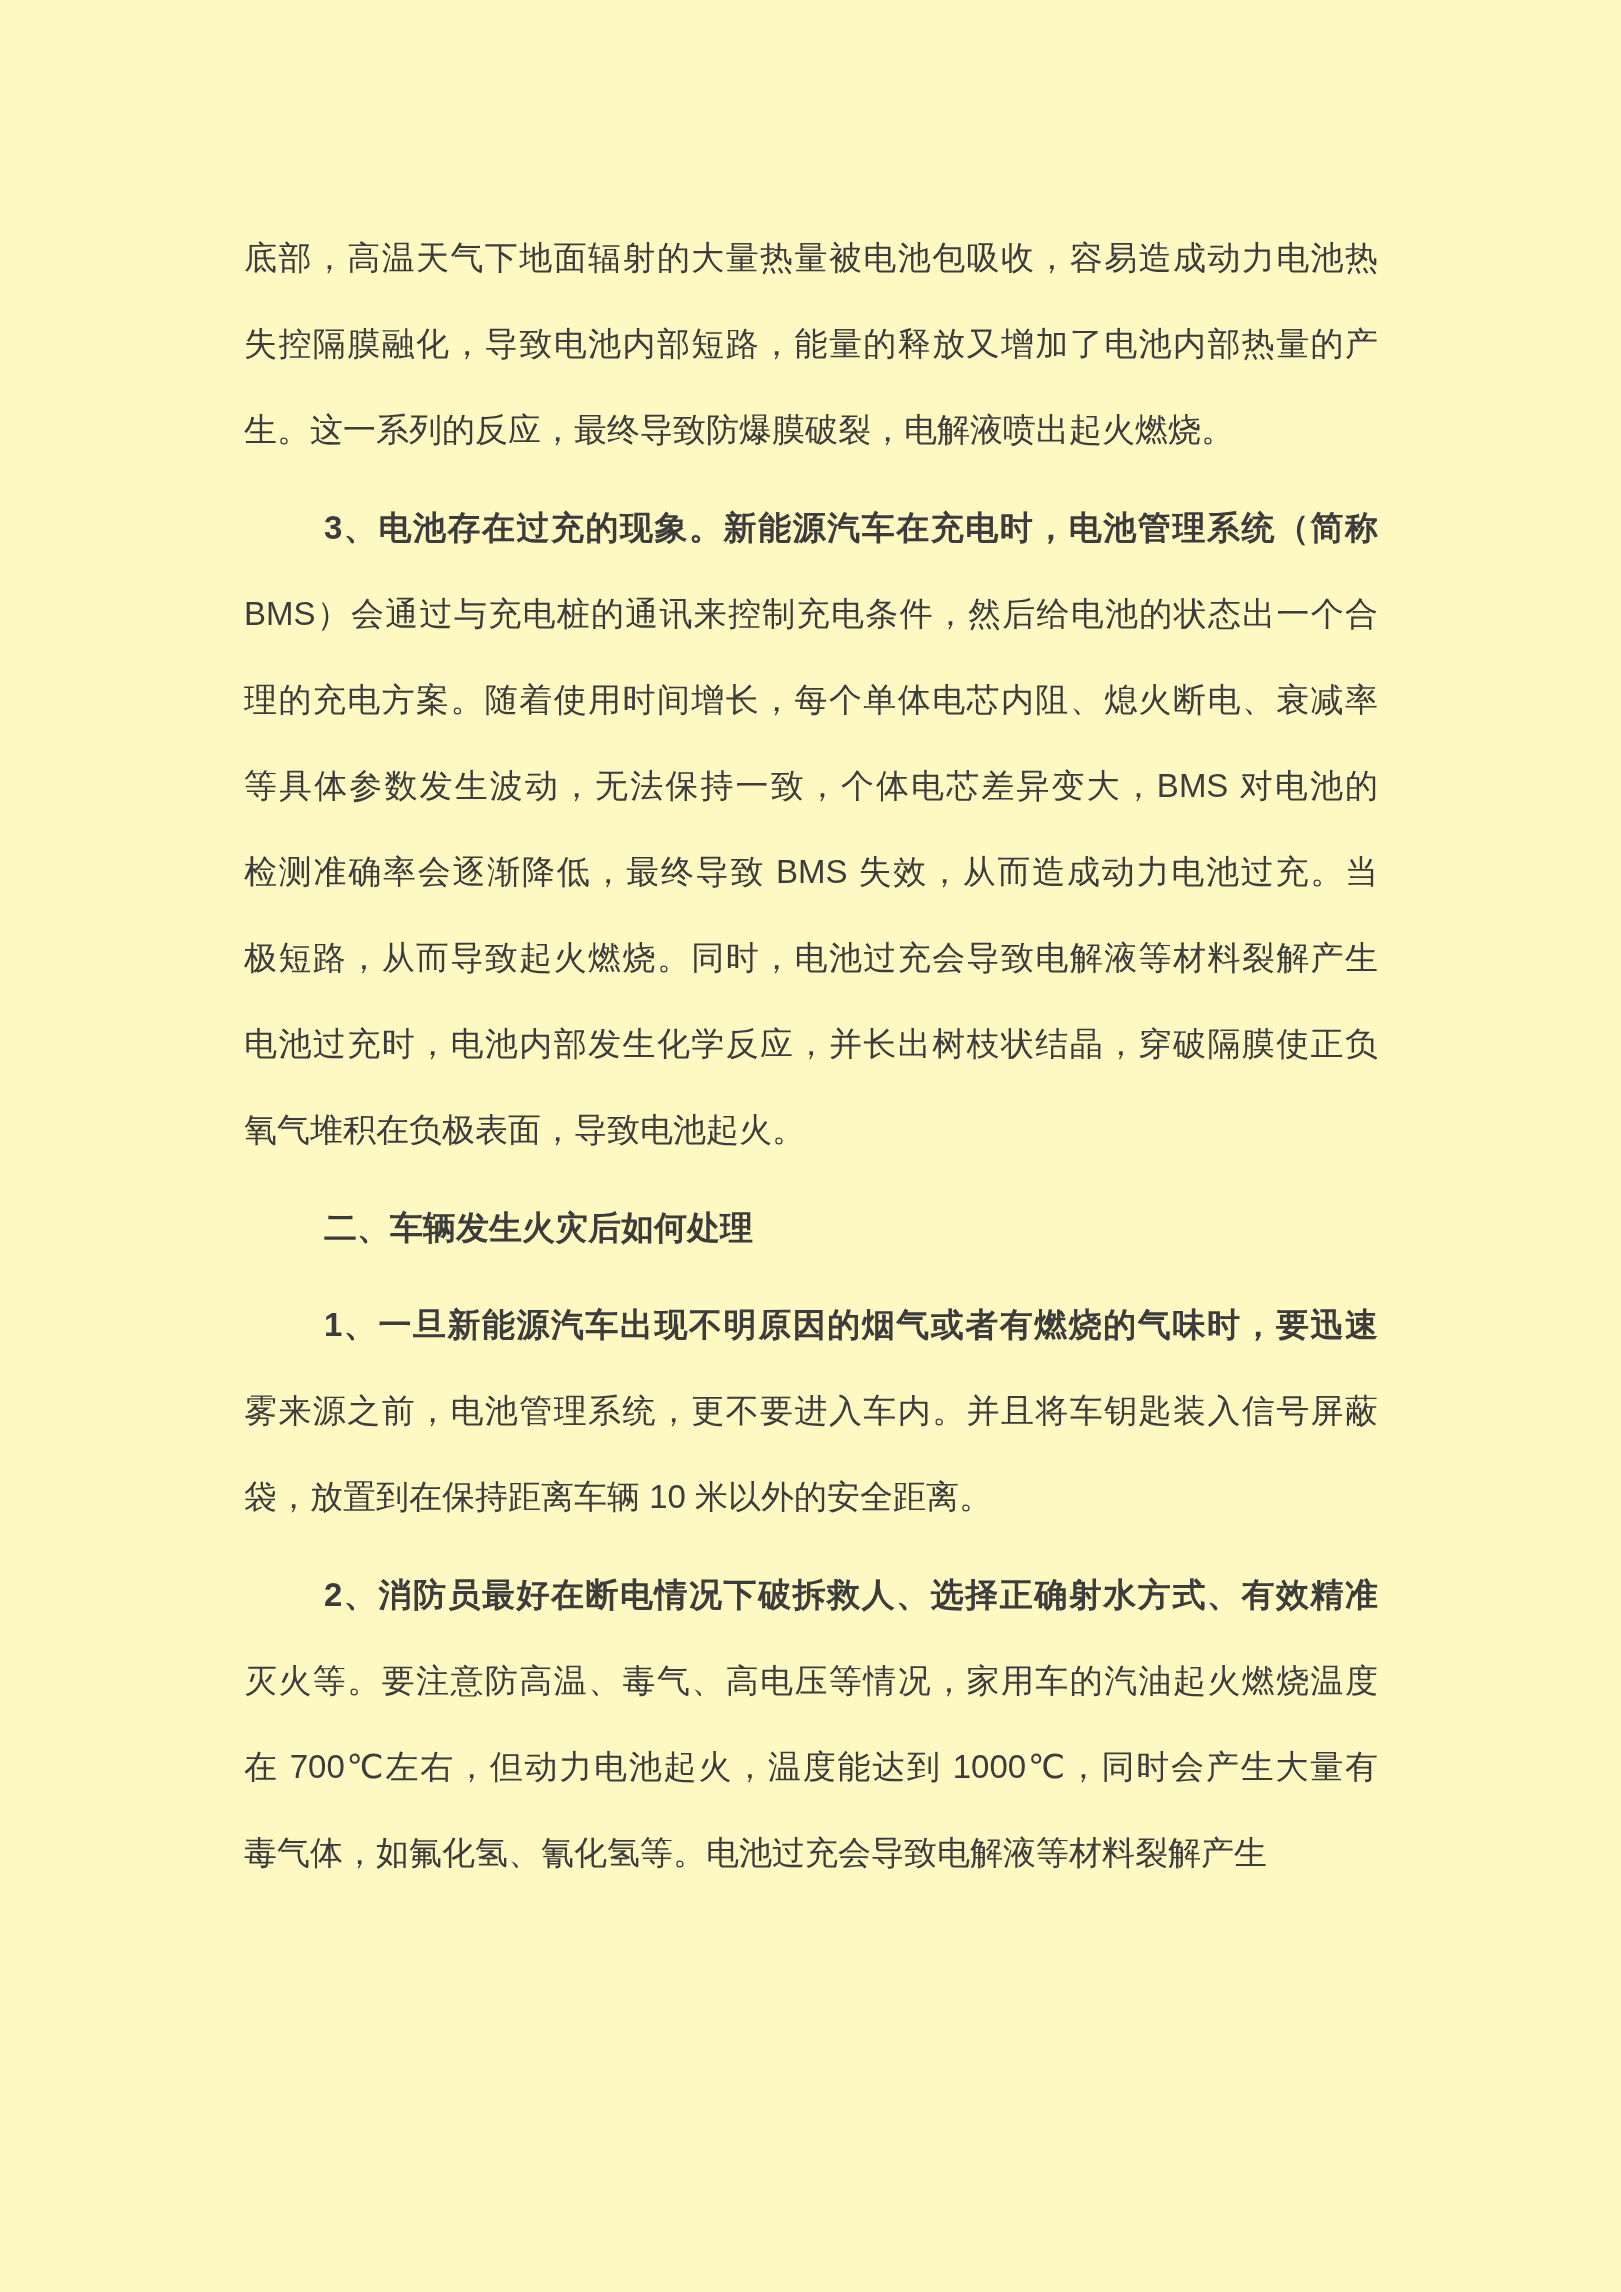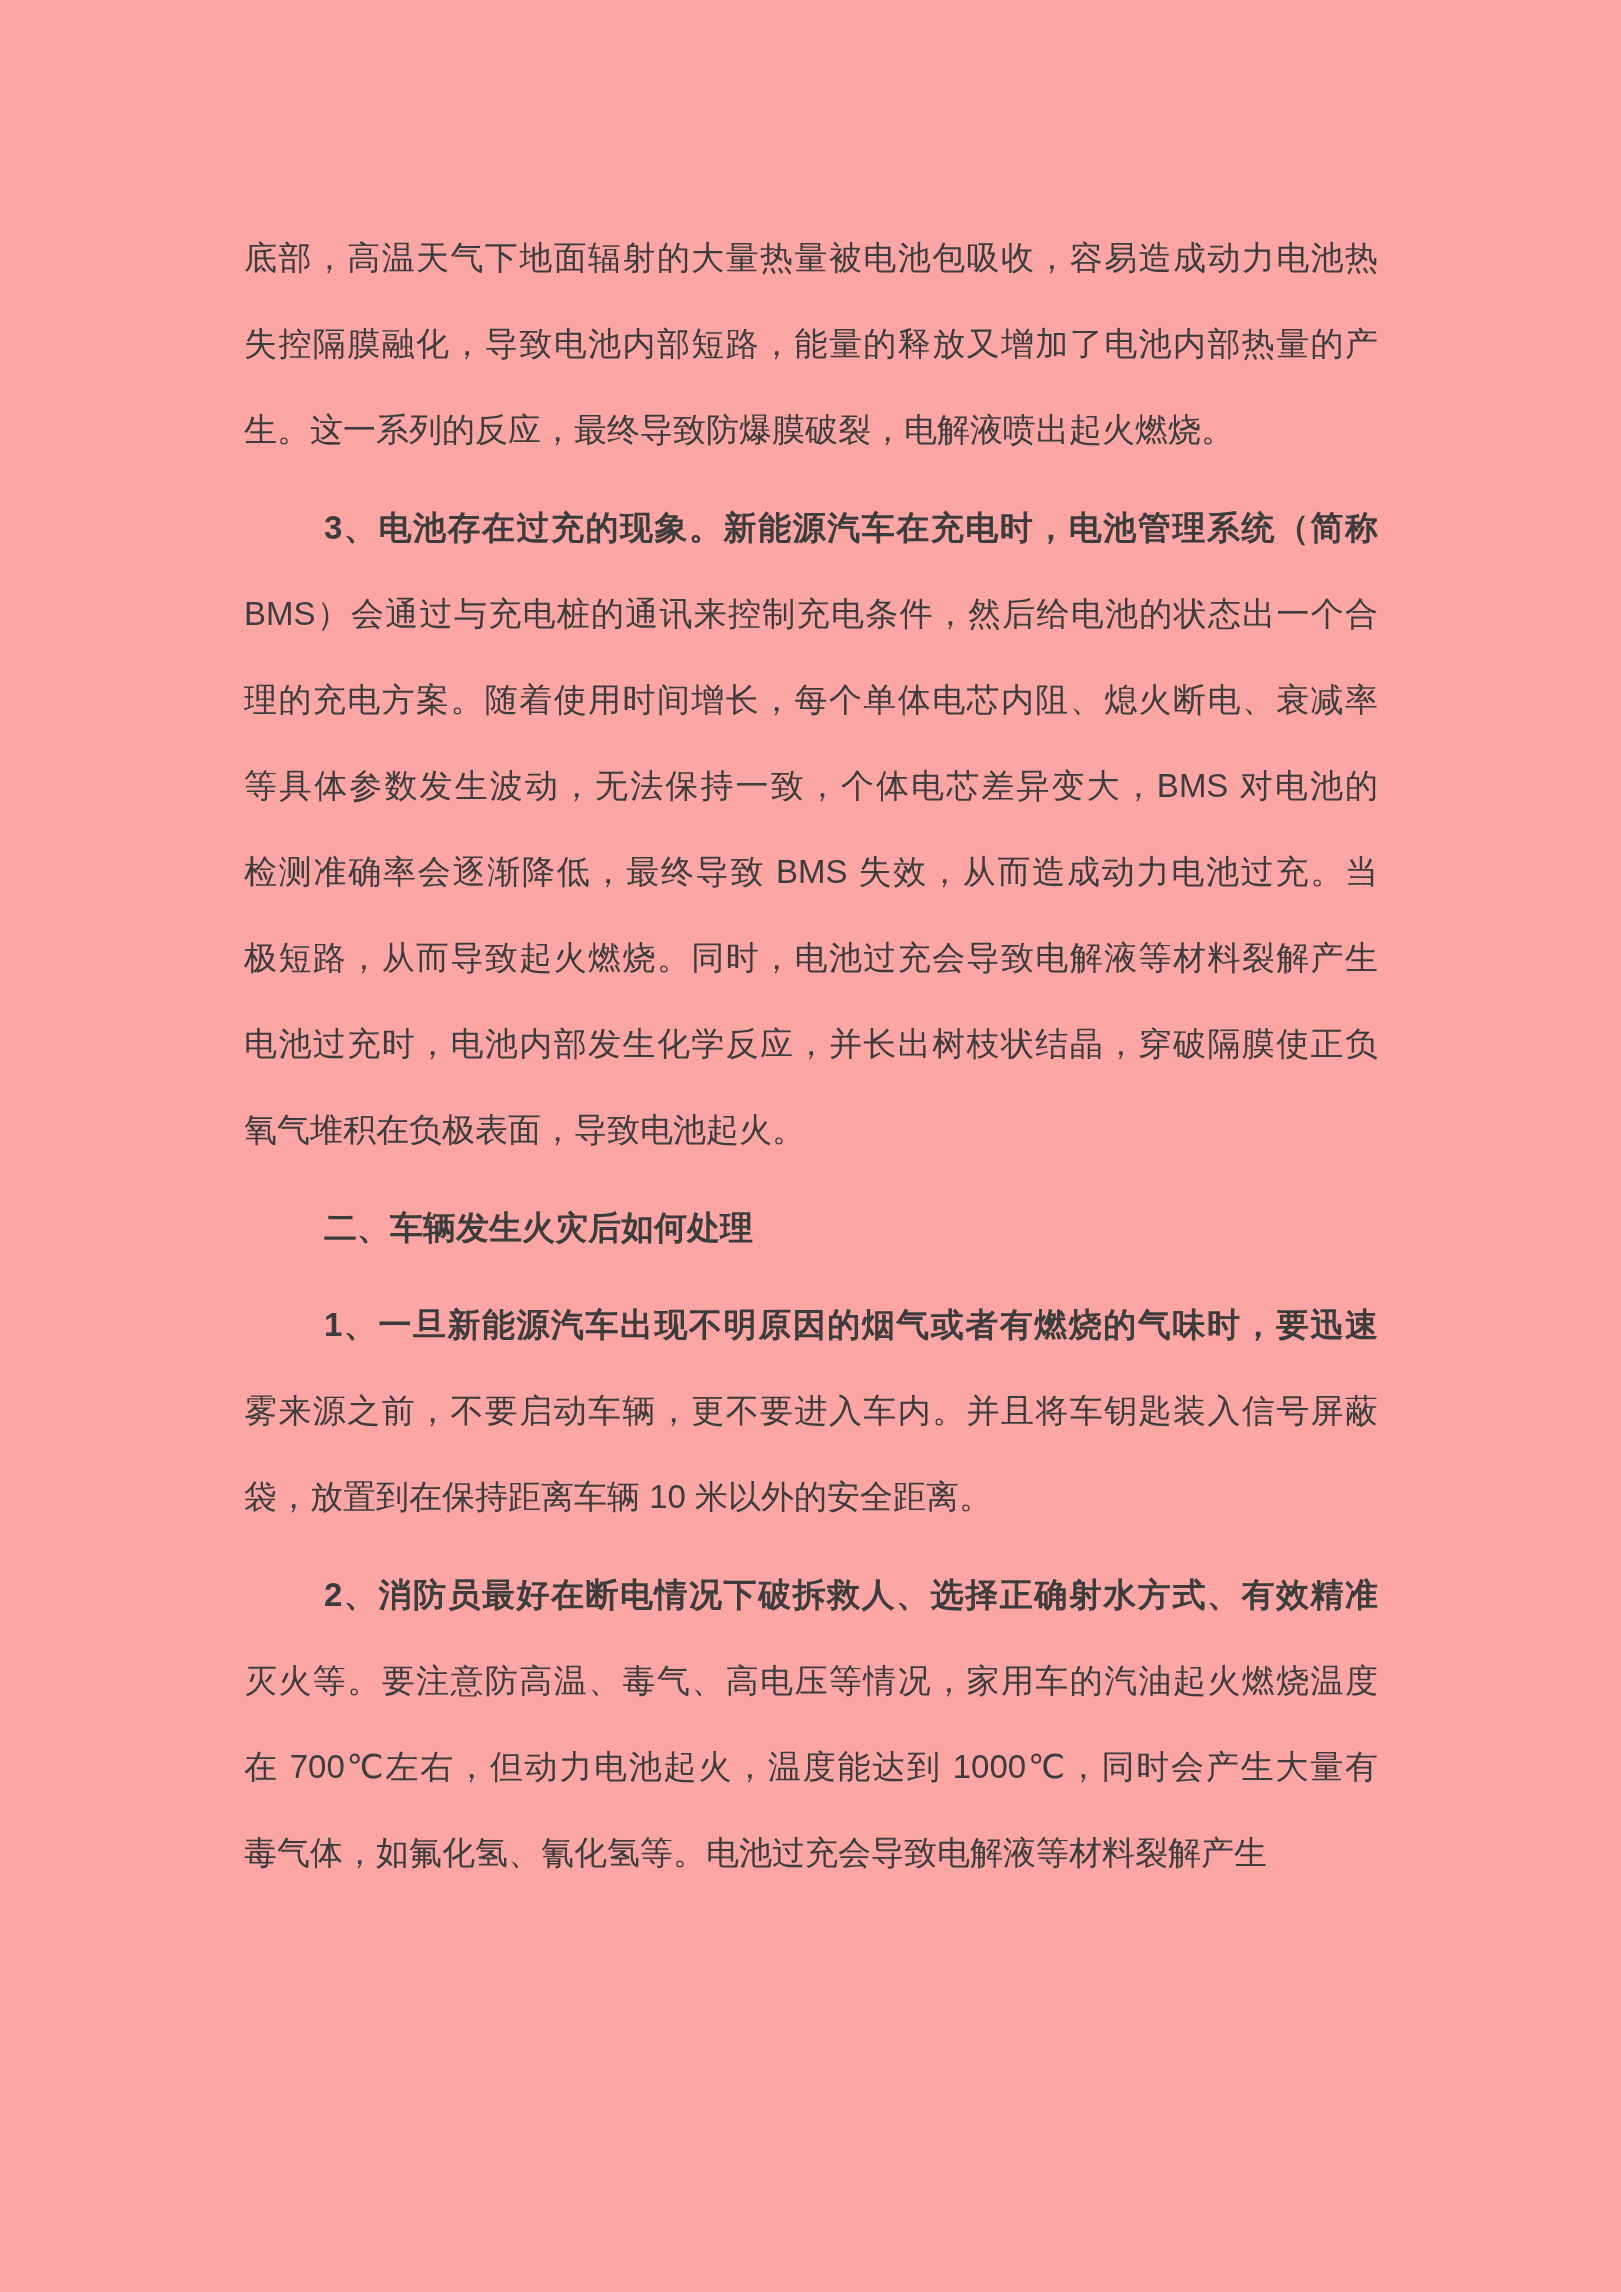--- a/index.html
+++ b/index.html
@@ -5,21 +5,21 @@
 <style>
   html, body {
     margin: 0;
     padding: 0;
     background: #ffffff;
   }
   .page {
     position: relative;
     width: 1621px;
     height: 2293px;
-    background: #fca5a5;
+    background: #fef9c3;
     overflow: hidden;
     font-family: "Liberation Sans", "DejaVu Sans", sans-serif;
   }
   .content {
     position: absolute;
     left: 244px;
     top: 215px;
     width: 1134px;
     color: #3c3c3c;
     font-size: 33px;
@@ -60,21 +60,21 @@
         <div class="line">检测准确率会逐渐降低，最终导致 BMS 失效，从而造成动力电池过充。当</div>
         <div class="line">极短路，从而导致起火燃烧。同时，电池过充会导致电解液等材料裂解产生</div>
         <div class="line">电池过充时，电池内部发生化学反应，并长出树枝状结晶，穿破隔膜使正负</div>
         <div class="line end">氧气堆积在负极表面，导致电池起火。</div>
       </div>
       <div class="para">
         <div class="line end ind">二、车辆发生火灾后如何处理</div>
       </div>
       <div class="para">
         <div class="line ind">1、一旦新能源汽车出现不明原因的烟气或者有燃烧的气味时，要迅速</div>
-        <div class="line">雾来源之前，不要启动车辆，更不要进入车内。并且将车钥匙装入信号屏蔽</div>
+        <div class="line">雾来源之前，电池管理系统，更不要进入车内。并且将车钥匙装入信号屏蔽</div>
         <div class="line end">袋，放置到在保持距离车辆 10 米以外的安全距离。</div>
       </div>
       <div class="para">
         <div class="line ind">2、消防员最好在断电情况下破拆救人、选择正确射水方式、有效精准</div>
         <div class="line">灭火等。要注意防高温、毒气、高电压等情况，家用车的汽油起火燃烧温度</div>
         <div class="line">在 700℃左右，但动力电池起火，温度能达到 1000℃，同时会产生大量有</div>
         <div class="line end">毒气体，如氟化氢、氰化氢等。电池过充会导致电解液等材料裂解产生</div>
       </div>
     </div>
 </div>

